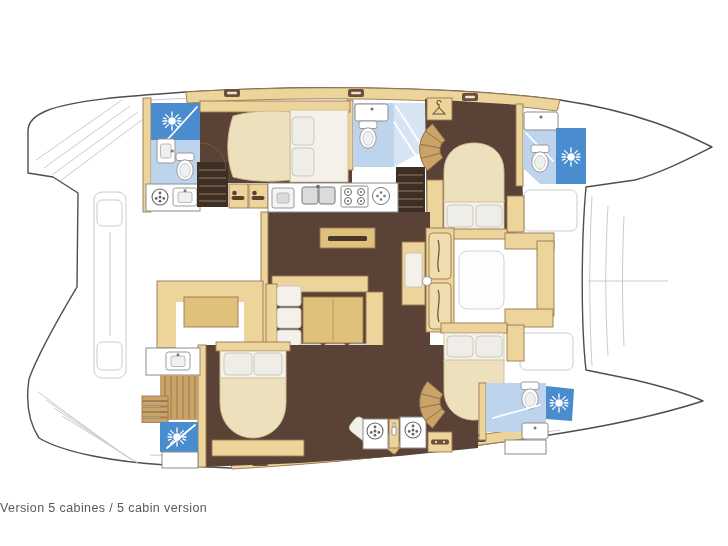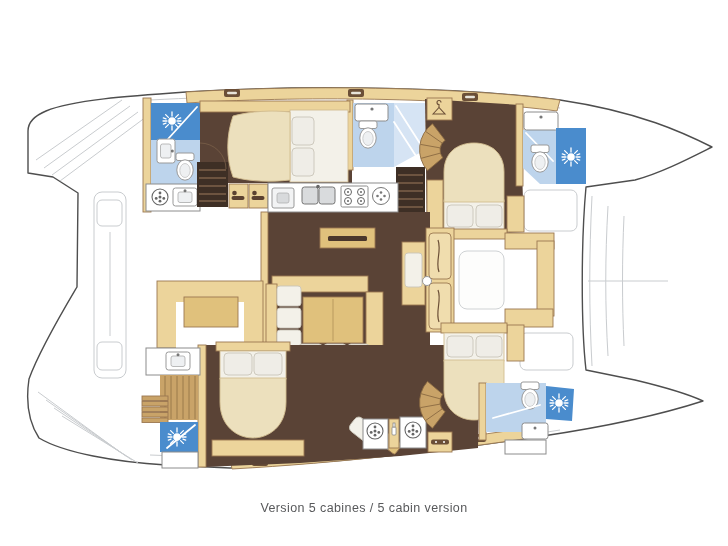--- a/index.html
+++ b/index.html
@@ -6,21 +6,21 @@
     --outline:#4e4e4e; --faint:#c9cccf; --floor-brown:#5a4336; --stair:#3e2f25;
     --wood:#c9a368; --tan:#ecd49b; --tan-dark:#e0c17c; --wall:#9b7851;
     --cream:#ece0bd; --linen:#f3f1e9; --pillow:#efede7;
     --shower-blue:#4a8ccd; --bath-blue:#bdd4ec; --glass-blue:#d6e4f4;
     --fixture:#8c8c8c; --caption-color:#58595b;
   }
   html,body{margin:0;padding:0;background:#fff;}
   .stage{position:relative;width:728px;height:546px;background:#fff;overflow:hidden;
          font-family:"Liberation Sans", sans-serif;}
   svg{position:absolute;left:0;top:0;}
-  .caption{position:absolute;left:0;right:0;top:501px;text-align:center;
+  .caption{position:absolute;left:0;right:0;top:501px;
            font-size:12.5px;letter-spacing:.4px;color:var(--caption-color);}
   
   .f-white{fill:#ffffff}.f-brown{fill:var(--floor-brown)}.f-stair{fill:var(--stair)}
   .f-tan{fill:var(--tan)}.f-tand{fill:var(--tan-dark)}.f-wood{fill:var(--wood)}
   .f-cream{fill:var(--cream)}.f-linen{fill:var(--linen)}.f-pillow{fill:var(--pillow)}
   .f-blue{fill:var(--bath-blue)}.f-shower{fill:var(--shower-blue)}.f-glass{fill:var(--glass-blue)}
   
   .s-out{stroke:var(--outline);stroke-width:1.4;fill:none;stroke-linejoin:round}
   .s-faint{stroke:var(--faint);stroke-width:1;fill:none}
   .s-wall{stroke:var(--wall);stroke-width:.9}

